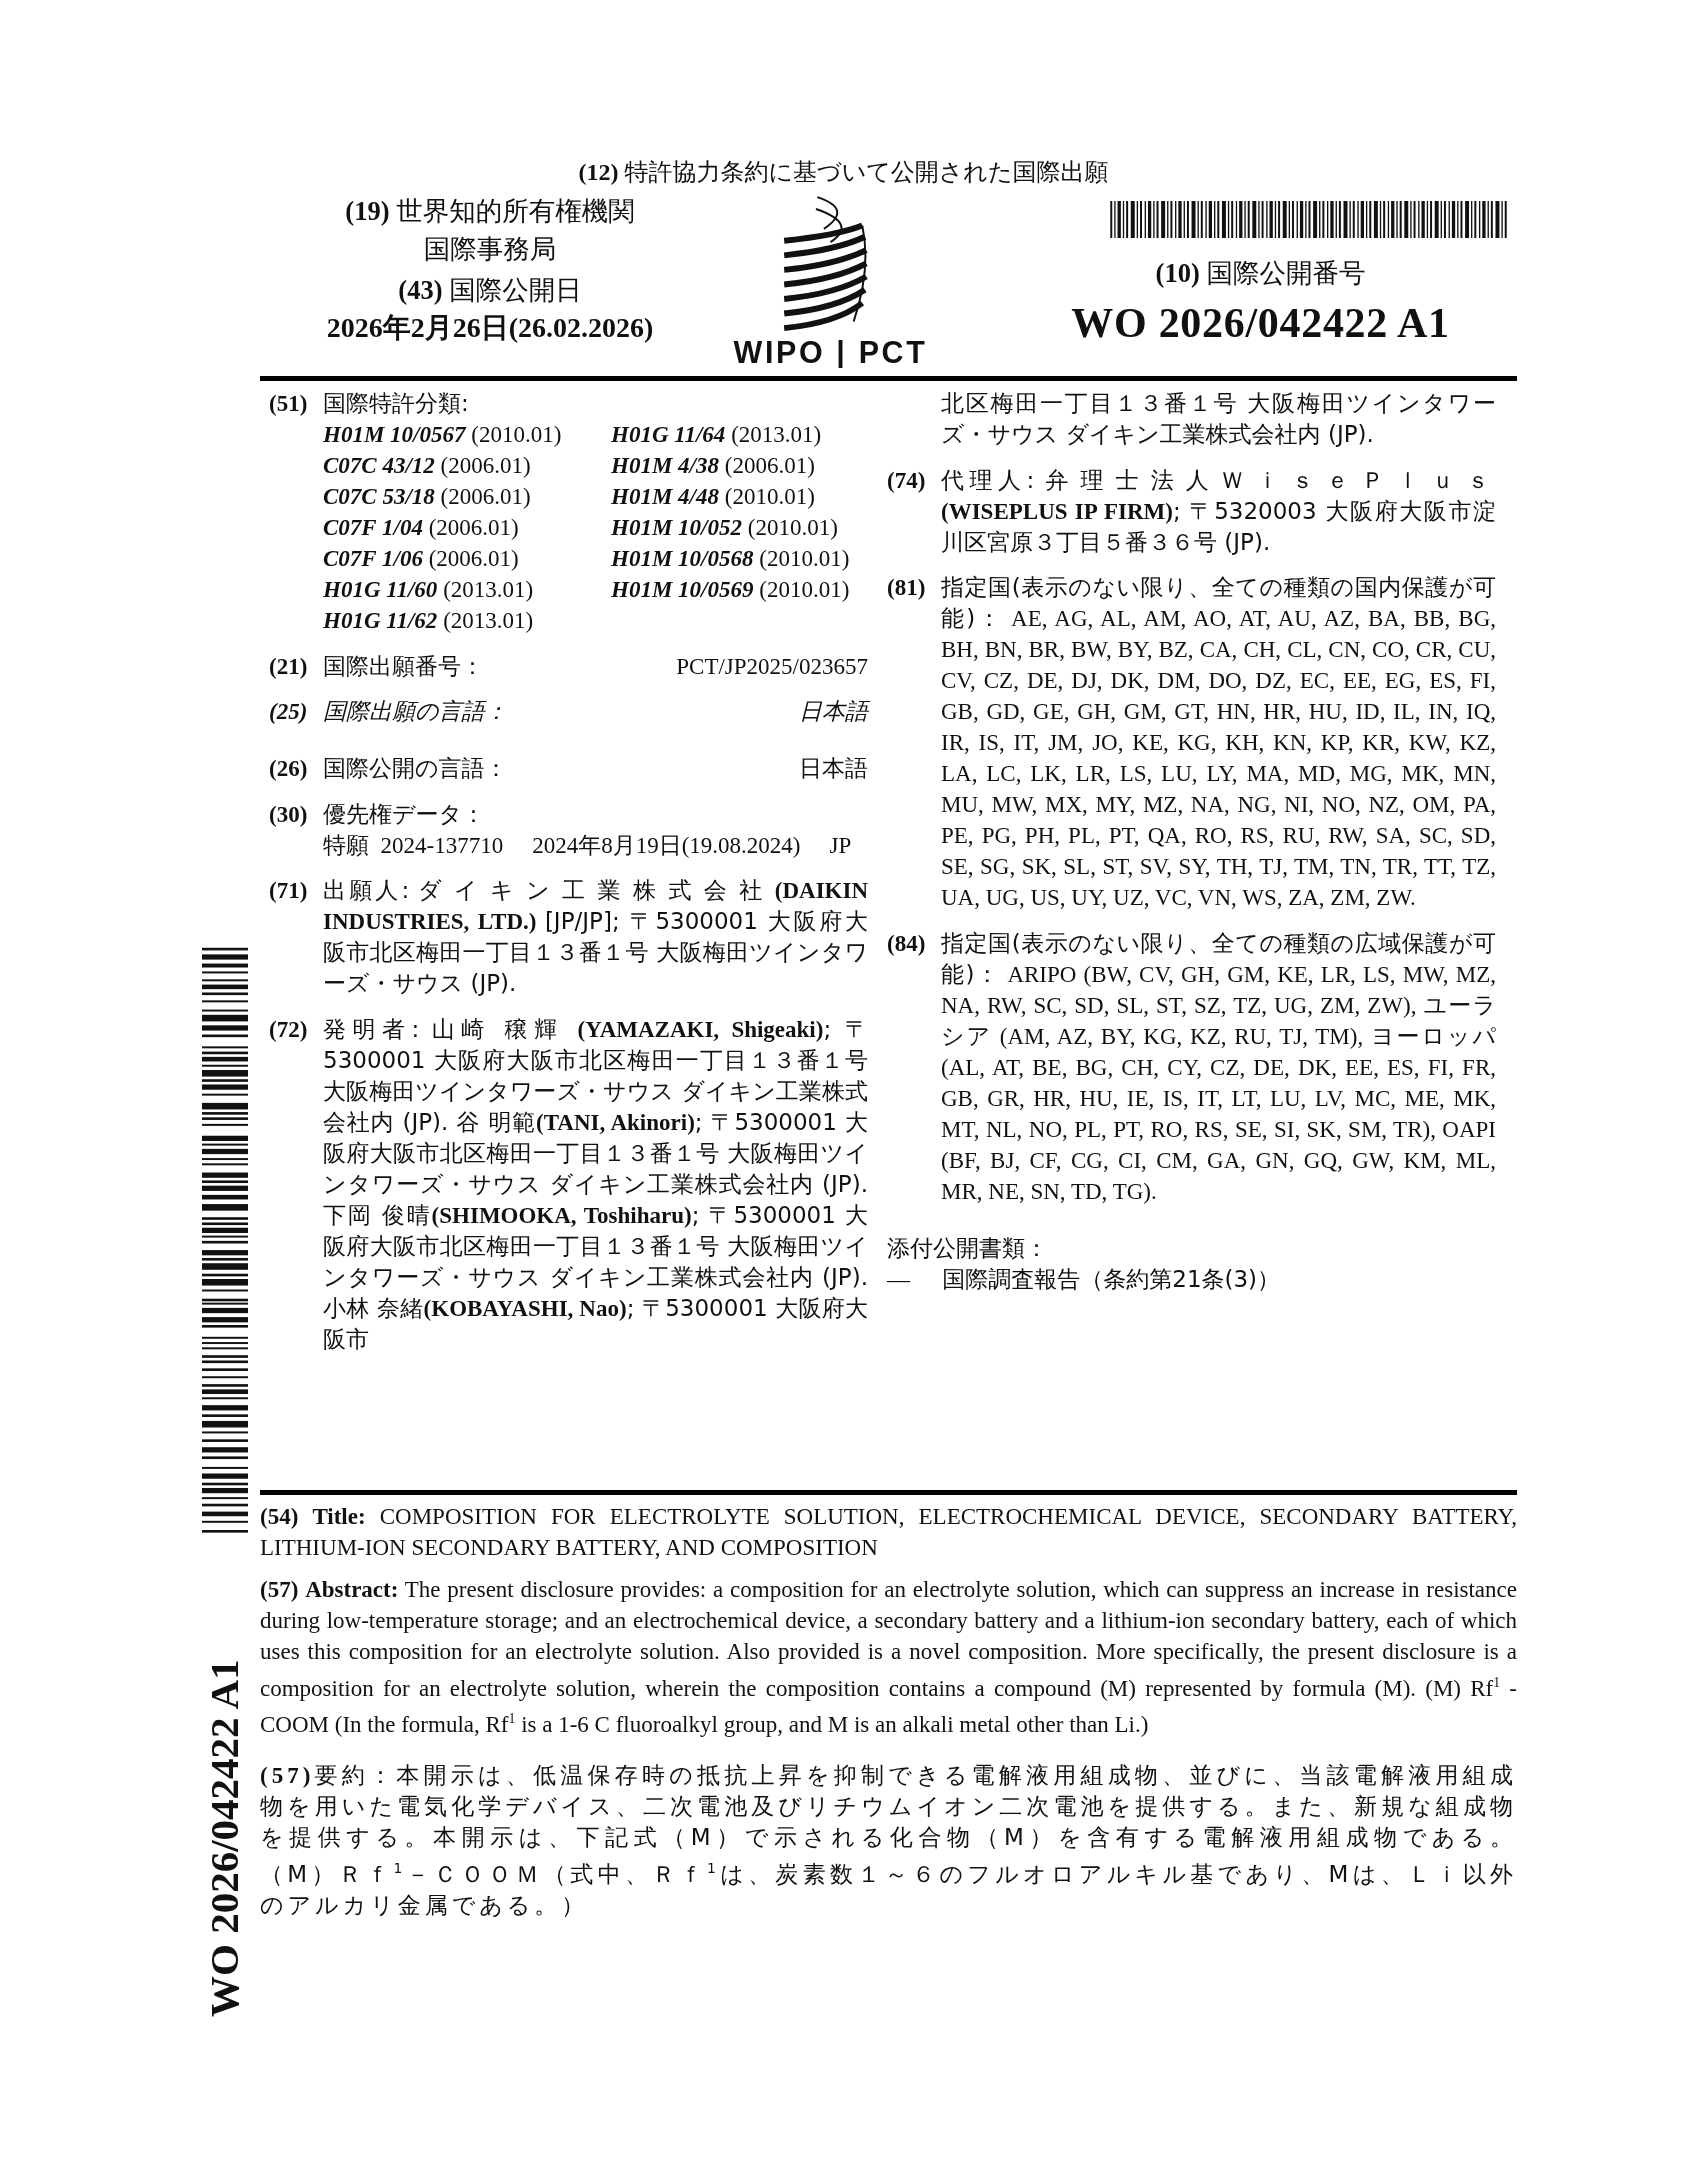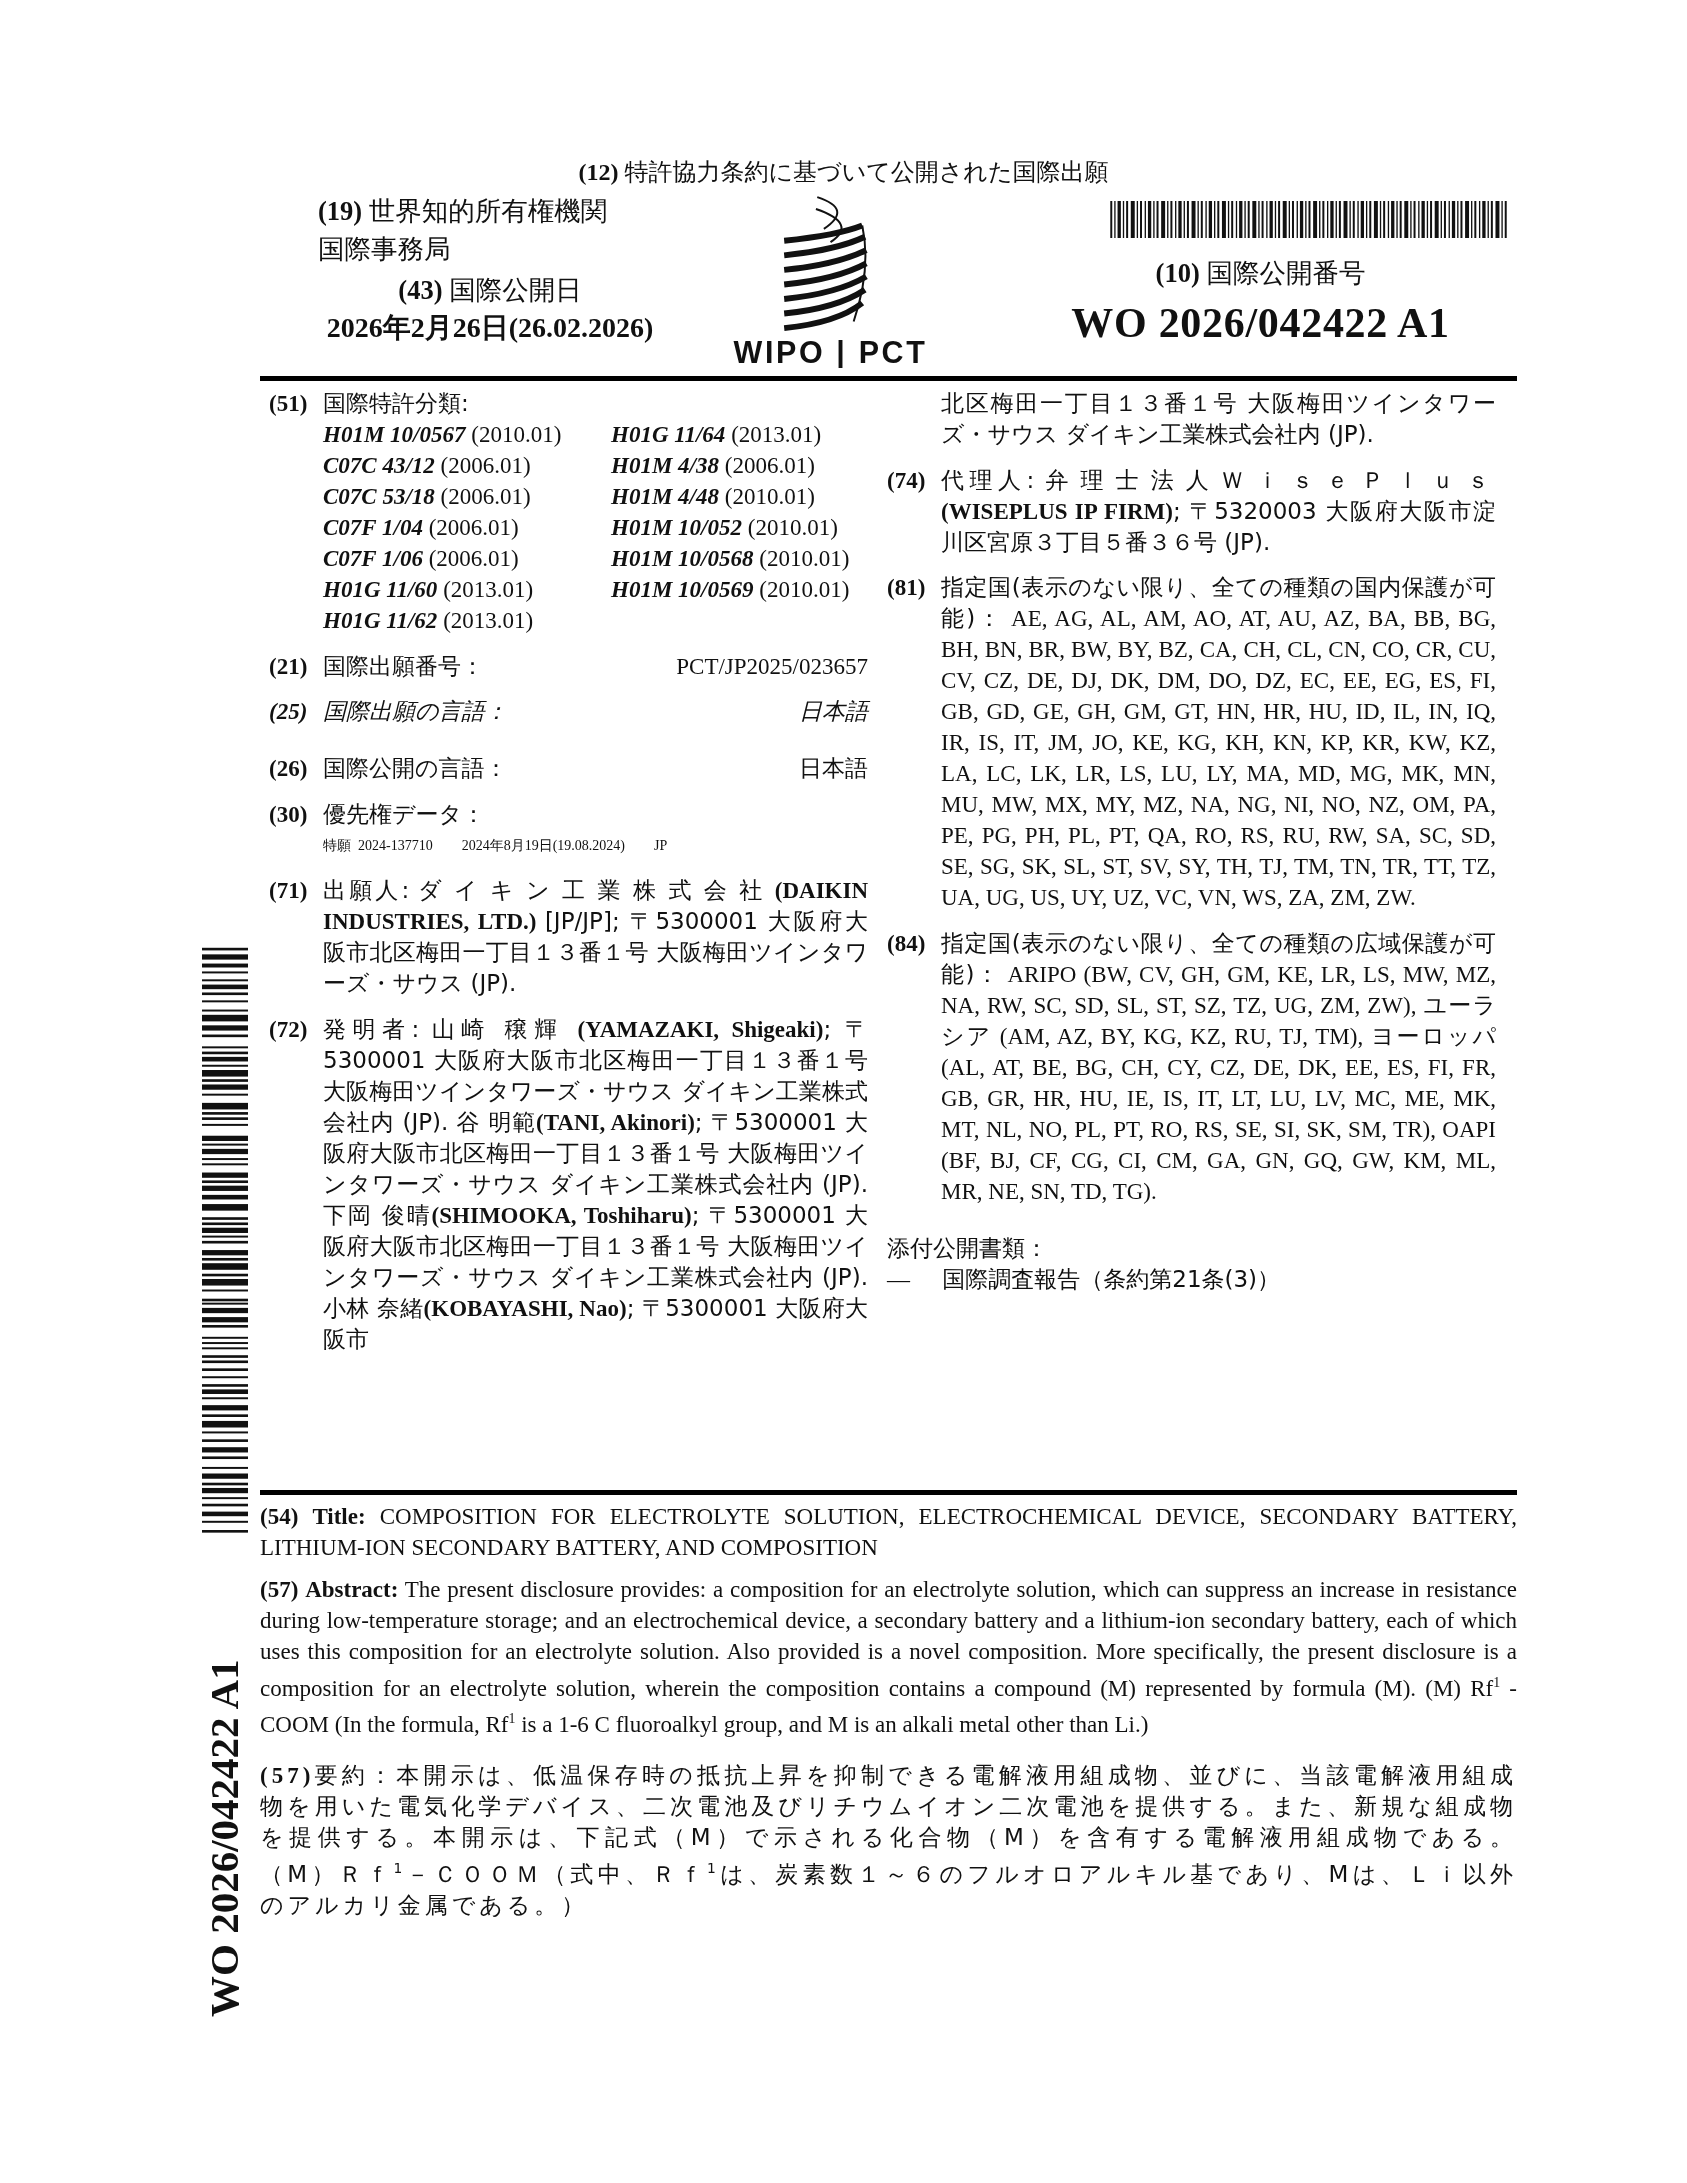--- a/index.html
+++ b/index.html
@@ -8,21 +8,21 @@
   .abs { position:absolute; }
   .jp { font-family:"DejaVu Sans", "Liberation Sans", sans-serif; }
   .serif { font-family:"Liberation Serif", serif; }
   .b { font-weight:bold; }
   .i { font-style:italic; }
   .num { font-family:"Liberation Serif", serif; font-weight:bold; }
   .rule { position:absolute; background:#000; height:5.3px; }
 
   
   #hdr-title { left:0; width:1687px; top:156px; text-align:center; font-size:24px; }
-  #hdr-org { left:318px; width:344px; top:192px; font-size:26.5px; line-height:38px; }
+  #hdr-org { left:318px; width:344px; top:192px; text-align:center; font-size:26.5px; line-height:38px; }
   #hdr-pubdate { left:298px; width:384px; top:271px; text-align:center; font-size:26.5px; line-height:38px; }
   #hdr-pubdate .date { font-weight:bold; font-size:28px; }
   #logo { left:718px; top:189px; width:225px; height:179px; }
   #barcode-top { left:1110px; top:201px; width:397px; height:37px; }
   #hdr-pubno { left:1019px; width:483px; top:255px; text-align:center; }
   #hdr-pubno .lbl { font-size:26.5px; }
   #hdr-pubno .no { font-weight:bold; font-size:42px; margin-top:8px; letter-spacing:0.7px; }
 
   
   .col { position:absolute; font-size:23px; line-height:31px; }
@@ -238,21 +238,21 @@
     <span class="tag num">(26)</span>
     <div class="kv">
         <span class="jp">国際公開の言語：</span>
          <span class="jp">日本語</span>
       </div>
   </div>
 
   <div class="field" style="margin-top:14.6px;">
     <span class="tag num">(30)</span>
     <div class="jp">優先権データ：</div>
-    <div class="prio" style="font-size:14px;">
+    <div class="prio" style="font-size:23px;">
       <span><span class="jp">特願</span>&nbsp;&nbsp;<span>2024-137710</span></span>
       <span>2024年8月19日(19.08.2024)</span>
       <span>JP</span>
     </div>
   </div>
 
   <div class="field just" style="margin-top:14.6px;">
     <span class="tag num">(71)</span>
     <span class="jp">出願人:</span>
     <span class="jp" style="letter-spacing:9.3px;">ダイキン工業株式会社</span><span class="b">(DAIKIN INDUSTRIES, LTD.)</span>

